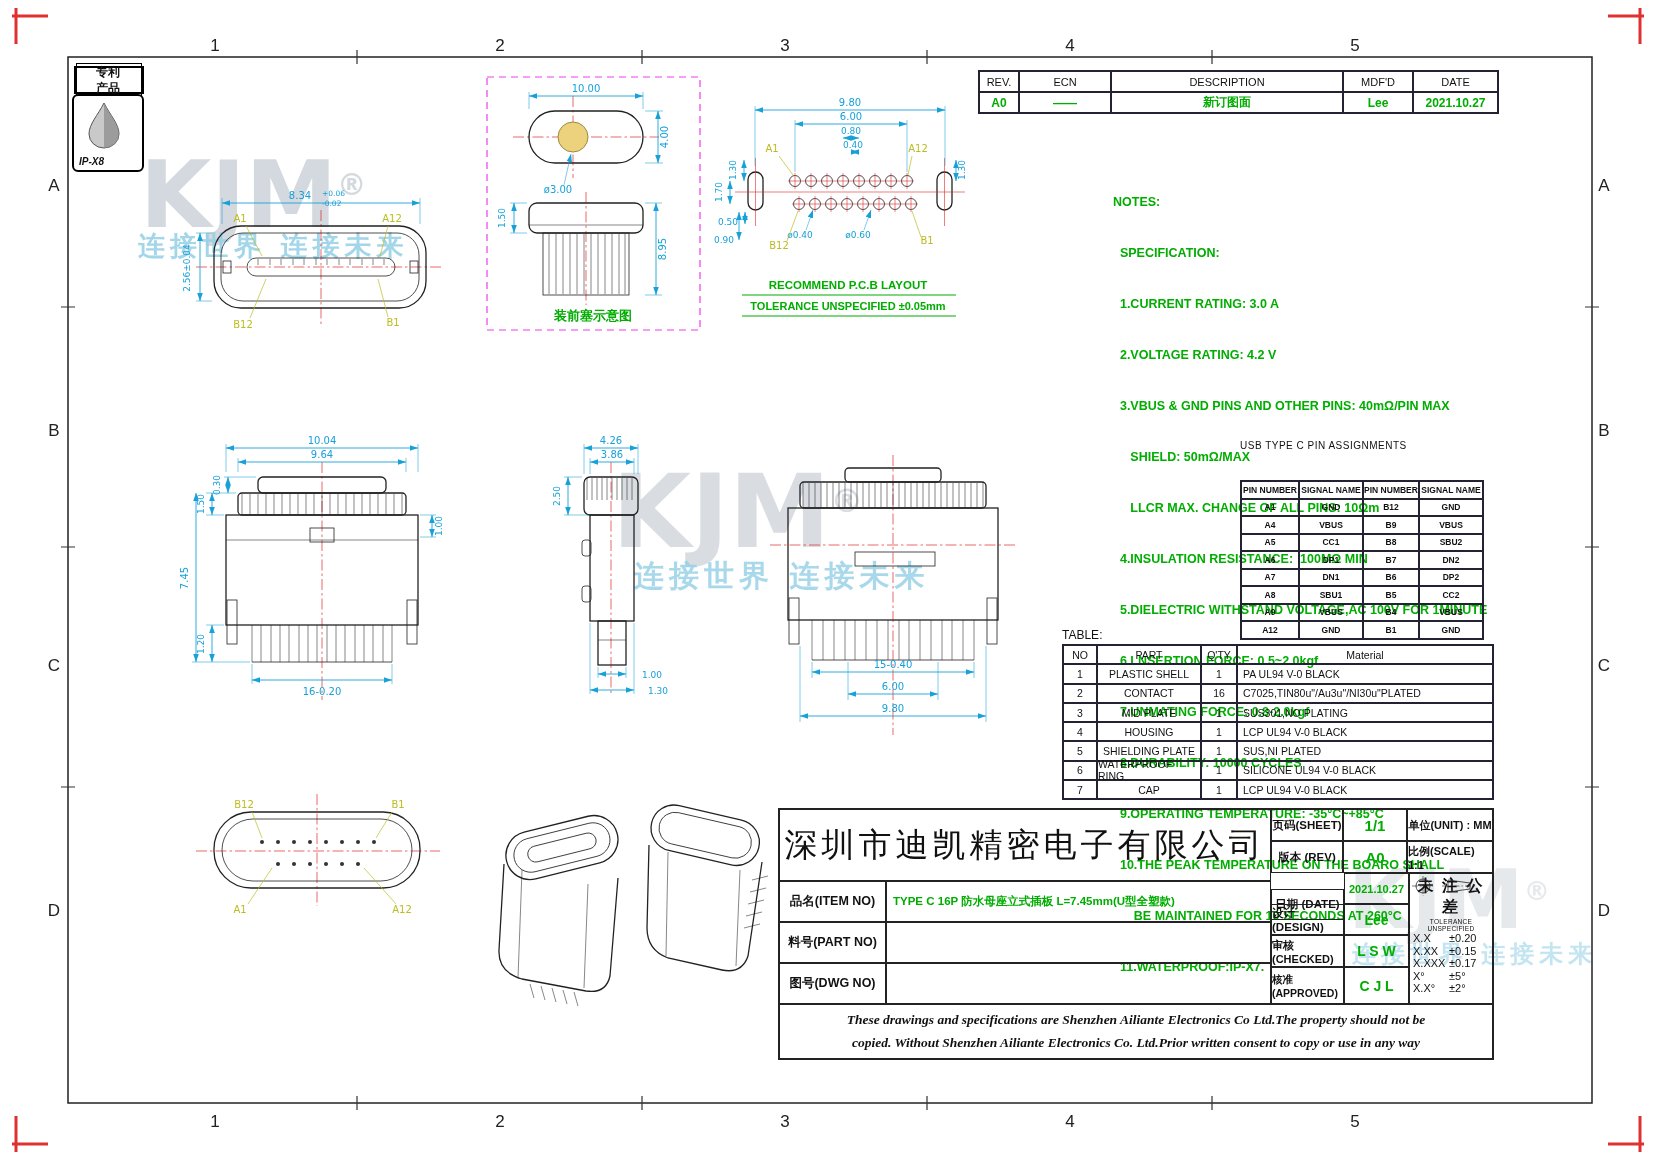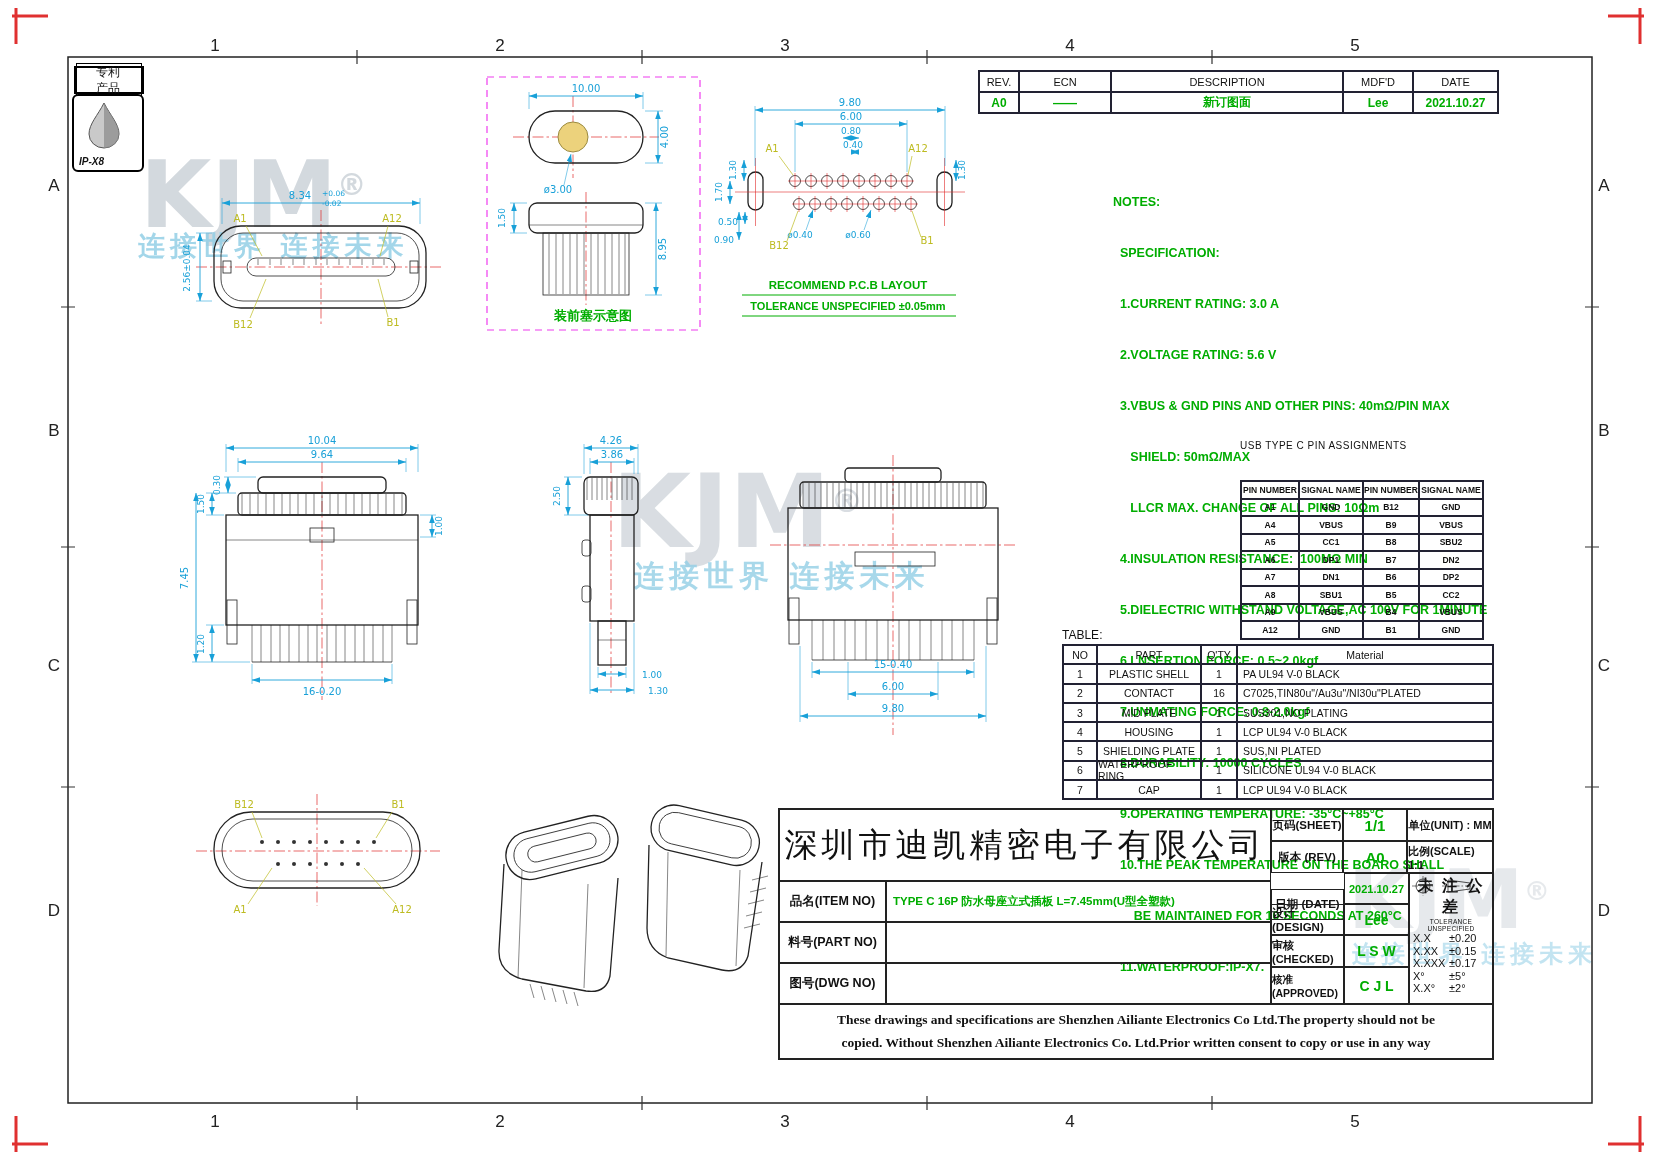--- a/index.html
+++ b/index.html
@@ -33,21 +33,21 @@
   .gt{fill:#00AD00;font-family:"Liberation Sans",sans-serif;font-weight:bold;text-anchor:middle;}
   .gl{stroke:#00AD00;stroke-width:1;}
   .mag{fill:none;stroke:#EE3CEE;stroke-width:1.2;stroke-dasharray:7 5;}
 
   
   .gridlab{position:absolute;font-size:17px;color:#222;z-index:3;width:24px;text-align:center;}
 
   
   .patent-badge{position:absolute;left:74px;top:66px;width:66px;height:24px;border:2px solid #000;
      display:flex;align-items:center;justify-content:center;z-index:3;background:#fff;}
-  .patent-badge-inner{border:1px solid #000;padding:0 19px;font-size:12px;font-weight:normal;line-height:16px;}
+  .patent-badge-inner{border:1px solid #000;padding:0 19px;font-size:12px;font-weight:bold;line-height:16px;}
   .ip-box{position:absolute;left:72px;top:94px;width:68px;height:74px;border:2.5px solid #000;border-radius:6px;
      z-index:3;background:#fff;}
   .ip-label{position:absolute;left:5px;bottom:3px;font-size:10px;font-weight:bold;font-style:italic;}
 
   
   .notes{position:absolute;left:1113px;top:160px;z-index:3;color:#00AD00;font-weight:bold;
      font-size:12.5px;line-height:17px;white-space:pre;}
 
   
   .rt-grid{display:grid;grid-template-columns:40px 92px 232px 70px 85px;grid-auto-rows:21px;border:1.5px solid #223;background:transparent;}
@@ -398,21 +398,21 @@
       <div class="rt-c rt-v">新订图面</div>
       <div class="rt-c rt-v">Lee</div>
       <div class="rt-c rt-v">2021.10.27</div>
     </div>
   </div>
 
   <div class="notes">
     <div>NOTES:</div>
     <div>  SPECIFICATION:</div>
     <div>  1.CURRENT RATING: 3.0 A</div>
-    <div>  2.VOLTAGE RATING: 5.6 V</div>
+    <div>  2.VOLTAGE RATING: 4.2 V</div>
     <div>  3.VBUS &amp; GND PINS AND OTHER PINS: 40mΩ/PIN MAX</div>
     <div>     SHIELD: 50mΩ/MAX</div>
     <div>     LLCR MAX. CHANGE OF ALL PINS: 10Ωm</div>
     <div>  4.INSULATION RESISTANCE:  100MΩ MIN</div>
     <div>  5.DIELECTRIC WITHSTAND VOLTAGE,AC 100V FOR 1MINUTE</div>
     <div>  6.LNSERTION FORCE: 0.5~2.0kgf</div>
     <div>  7.UNMATING FORCE: 0.8-2.0kgf</div>
     <div>  8.DURABILITY: 10000 CYCLES</div>
     <div>  9.OPERATING TEMPERATURE: -35°C~+85°C</div>
     <div>  10.THE PEAK TEMPERATURE ON THE BOARO SHALL</div>
@@ -542,21 +542,21 @@
         <div>±0.15</div>
         <div>X.XXX</div>
         <div>±0.17</div>
         <div>X°</div>
         <div>±5°</div>
         <div>X.X°</div>
         <div>±2°</div>
       </div>
     </div>
 
-    <div class="cellb" style="left:0;top:195px;width:714px;height:55px;">
+    <div class="cellb" style="left:0;top:195px;width:714px;height:55px;font-style:italic;">
       <div class="disclaimer">
         <div>These drawings and specifications are Shenzhen Ailiante Electronics Co Ltd.The property should not be</div>
         <div>copied. Without Shenzhen Ailiante Electronics Co. Ltd.Prior written consent to copy or use in any way</div>
       </div>
     </div>
   </div>
 
 </div>
 
 </body></html>

